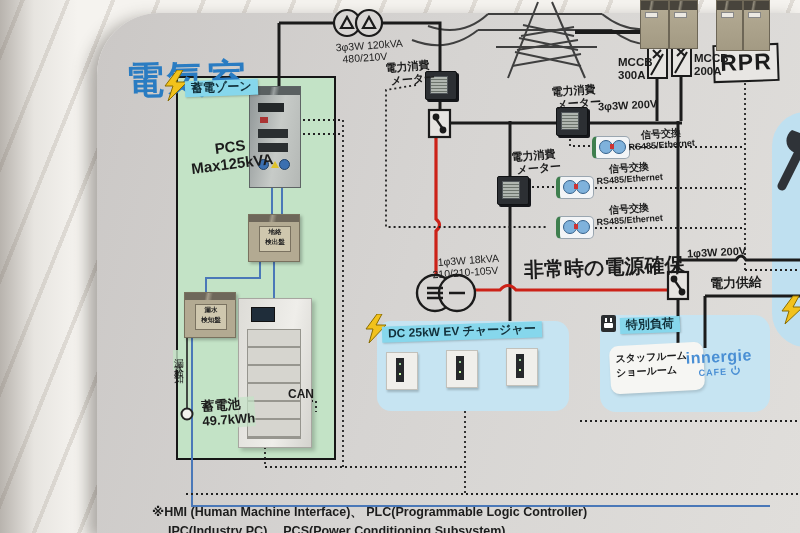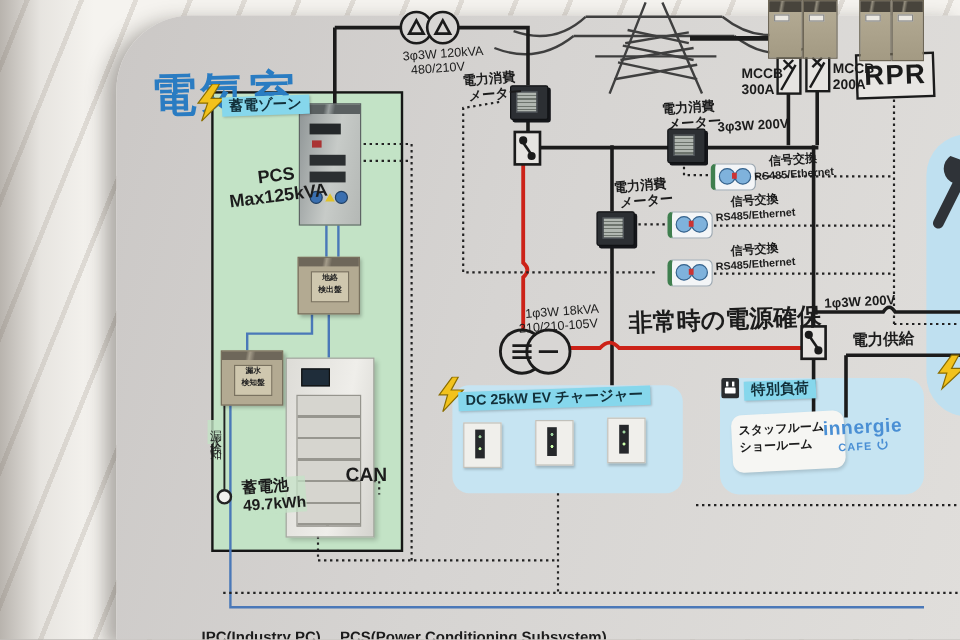--- a/index.html
+++ b/index.html
@@ -184,21 +184,21 @@
 
   <div class="dev" style="left:238px;top:298px;width:72px;height:148px;background:linear-gradient(100deg,#dddcd7,#efeeea 60%,#d4d3ce);border:1px solid #a7a6a0;box-shadow:3px 3px 4px rgba(0,0,0,.2);">
     <div style="position:absolute;left:12px;top:8px;width:22px;height:13px;background:#1f2d3a;border:1px solid #111;"></div>
     <div style="position:absolute;left:8px;top:30px;width:52px;height:108px;border:1px solid #96958e;
          background:repeating-linear-gradient(#d6d5cf 0 16px,#97968f 16px 18px),linear-gradient(90deg,rgba(0,0,0,0) 24px,#97968f 24px 26px,rgba(0,0,0,0) 26px);"></div>
   </div>
   <div class="lbl" style="left:202px;top:398px;font-size:13px;font-weight:bold;transform:rotate(-4deg);background:rgba(195,227,198,.7);">
     <div>蓄電池</div>
     <div>49.7kWh</div>
   </div>
-  <div class="lbl" style="left:288px;top:388px;font-size:16px;font-weight:bold;">CAN</div>
+  <div class="lbl" style="left:288px;top:388px;font-size:12px;font-weight:bold;">CAN</div>
 
   <div class="dev meter" style="left:425px;top:71px;width:30px;height:27px;">
       <div class="scr"></div>
     </div>
   <div class="dev meter" style="left:556px;top:107px;width:30px;height:27px;">
       <div class="scr"></div>
     </div>
   <div class="dev meter" style="left:497px;top:176px;width:30px;height:27px;">
       <div class="scr"></div>
     </div>
@@ -297,15 +297,16 @@
     <div style="font-size:16px;font-weight:bold;letter-spacing:.5px;">innergie</div>
     <div style="font-size:9px;font-weight:bold;letter-spacing:1px;">
       <span>CAFE</span>
       <svg width="10" height="10" viewBox="0 0 10 10" style="vertical-align:-1px;">
         <path d="M 2.2 3 A 3.6 3.6 0 1 0 7.8 3" fill="none" stroke="#4a8fd4" stroke-width="1.4"></path>
         <line x1="5" y1="0.5" x2="5" y2="4.5" stroke="#4a8fd4" stroke-width="1.4"></line>
       </svg>
     </div>
   </div>
 
+  <div class="lbl" style="left:152px;top:505px;font-size:12.5px;font-weight:bold;">※HMI (Human Machine Interface)、 PLC(Programmable Logic Controller)</div>
   <div class="lbl" style="left:168px;top:524px;font-size:12.5px;font-weight:bold;">IPC(Industry PC)、 PCS(Power Conditioning Subsystem)</div>
 
 </div>
 
 </body></html>

